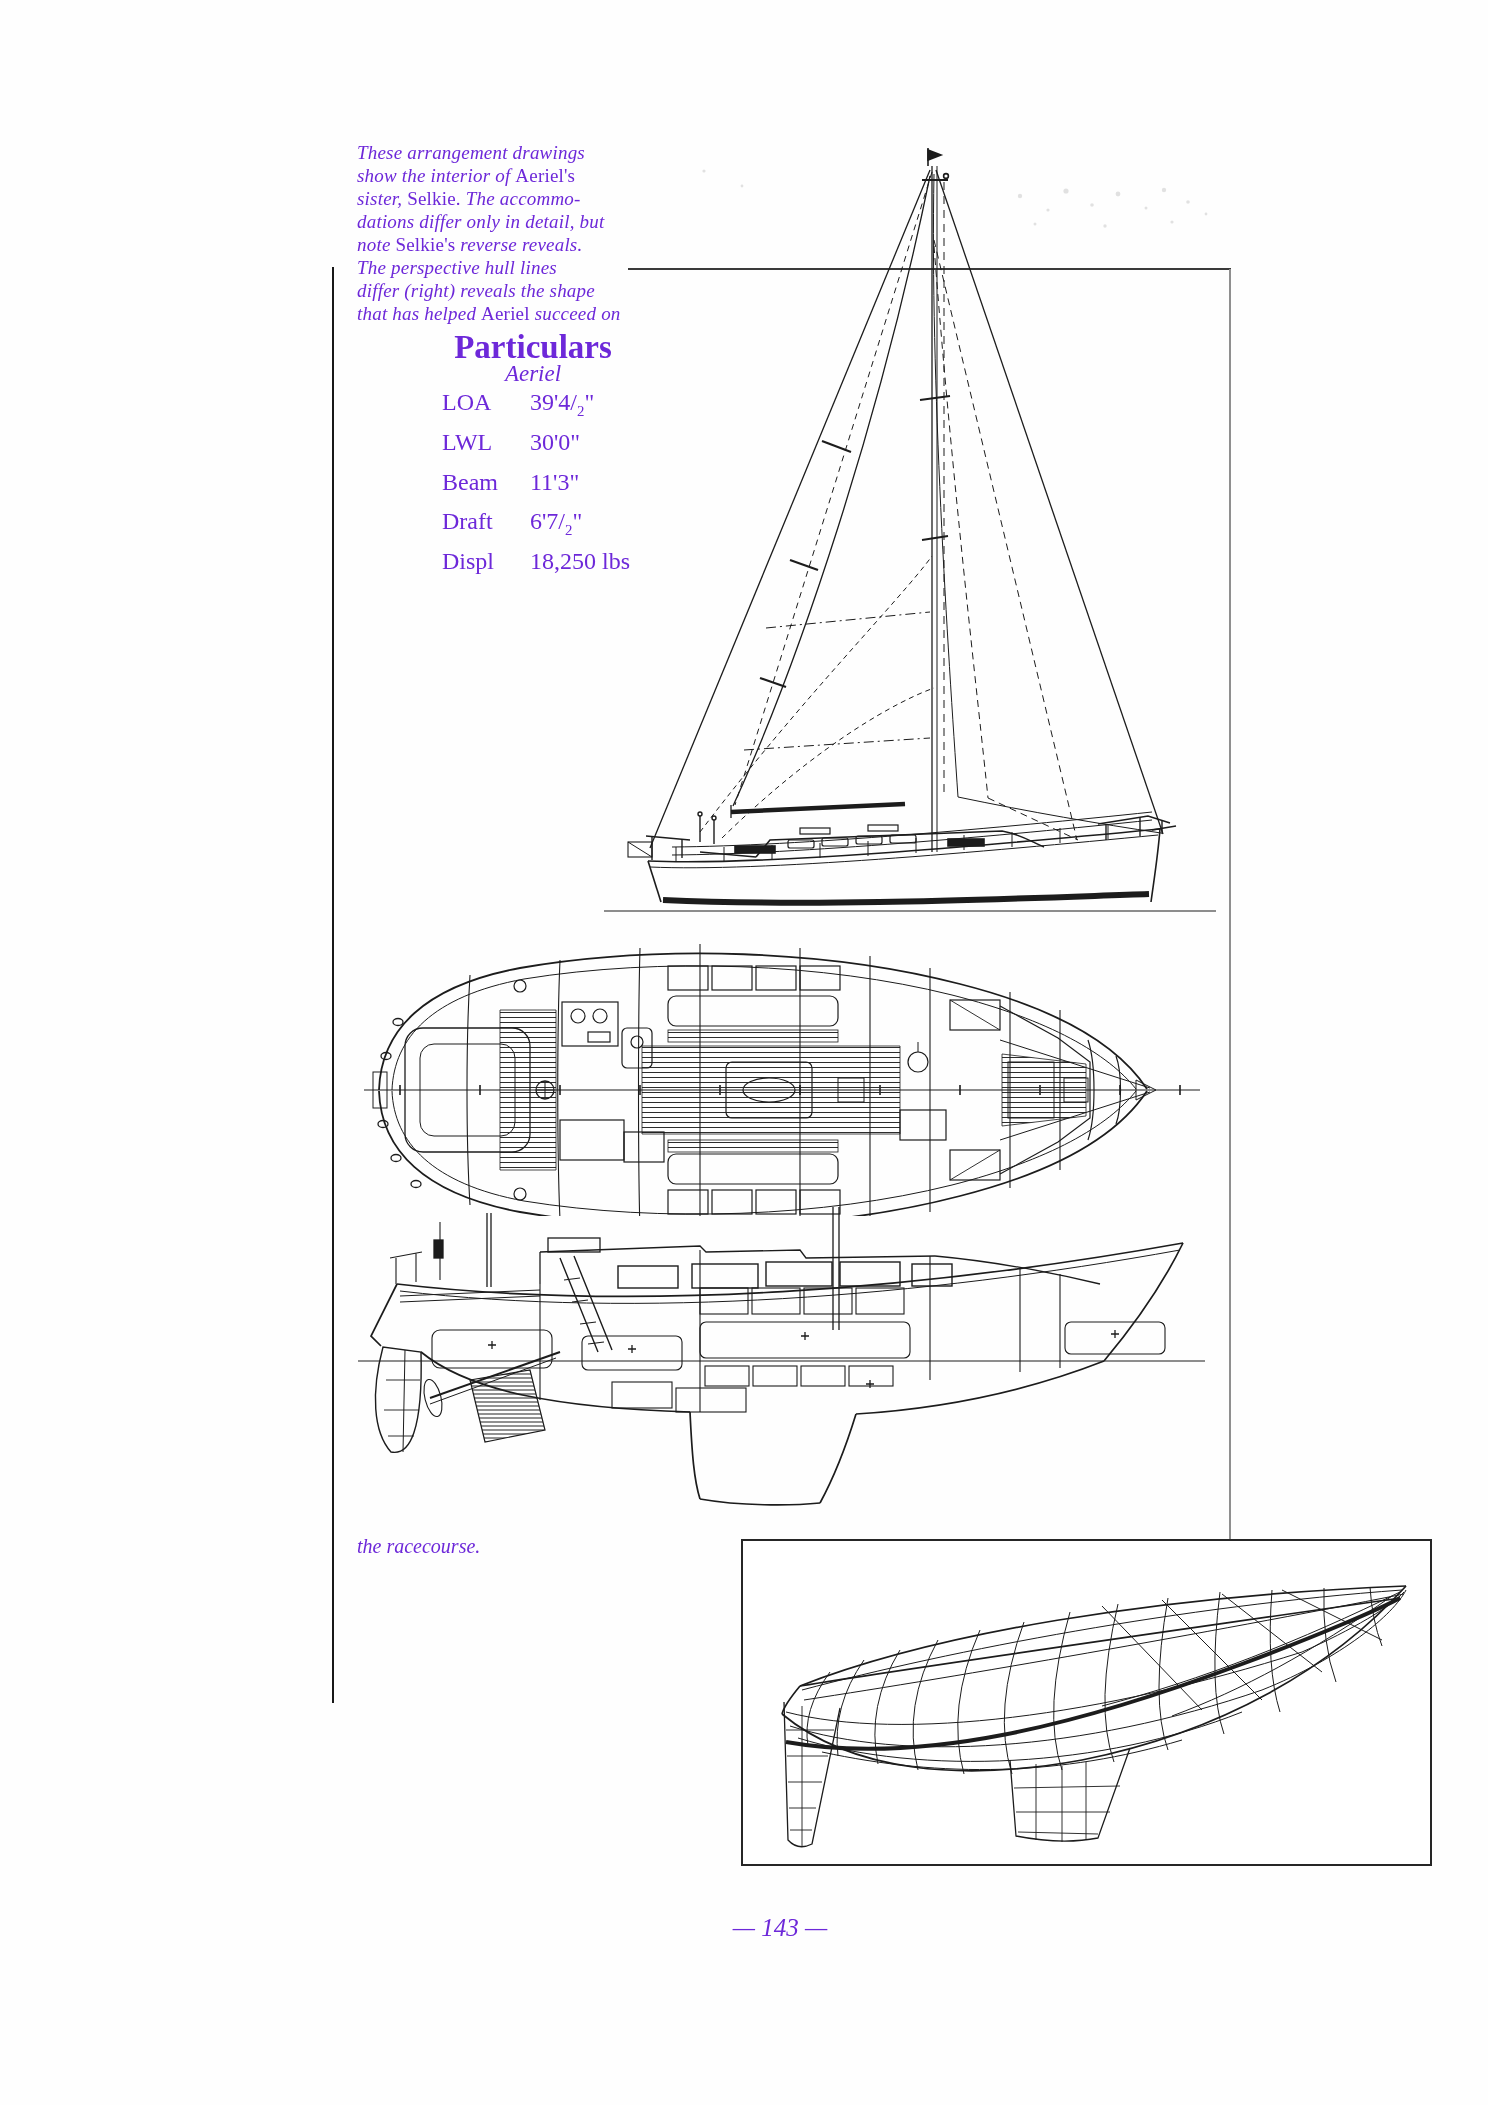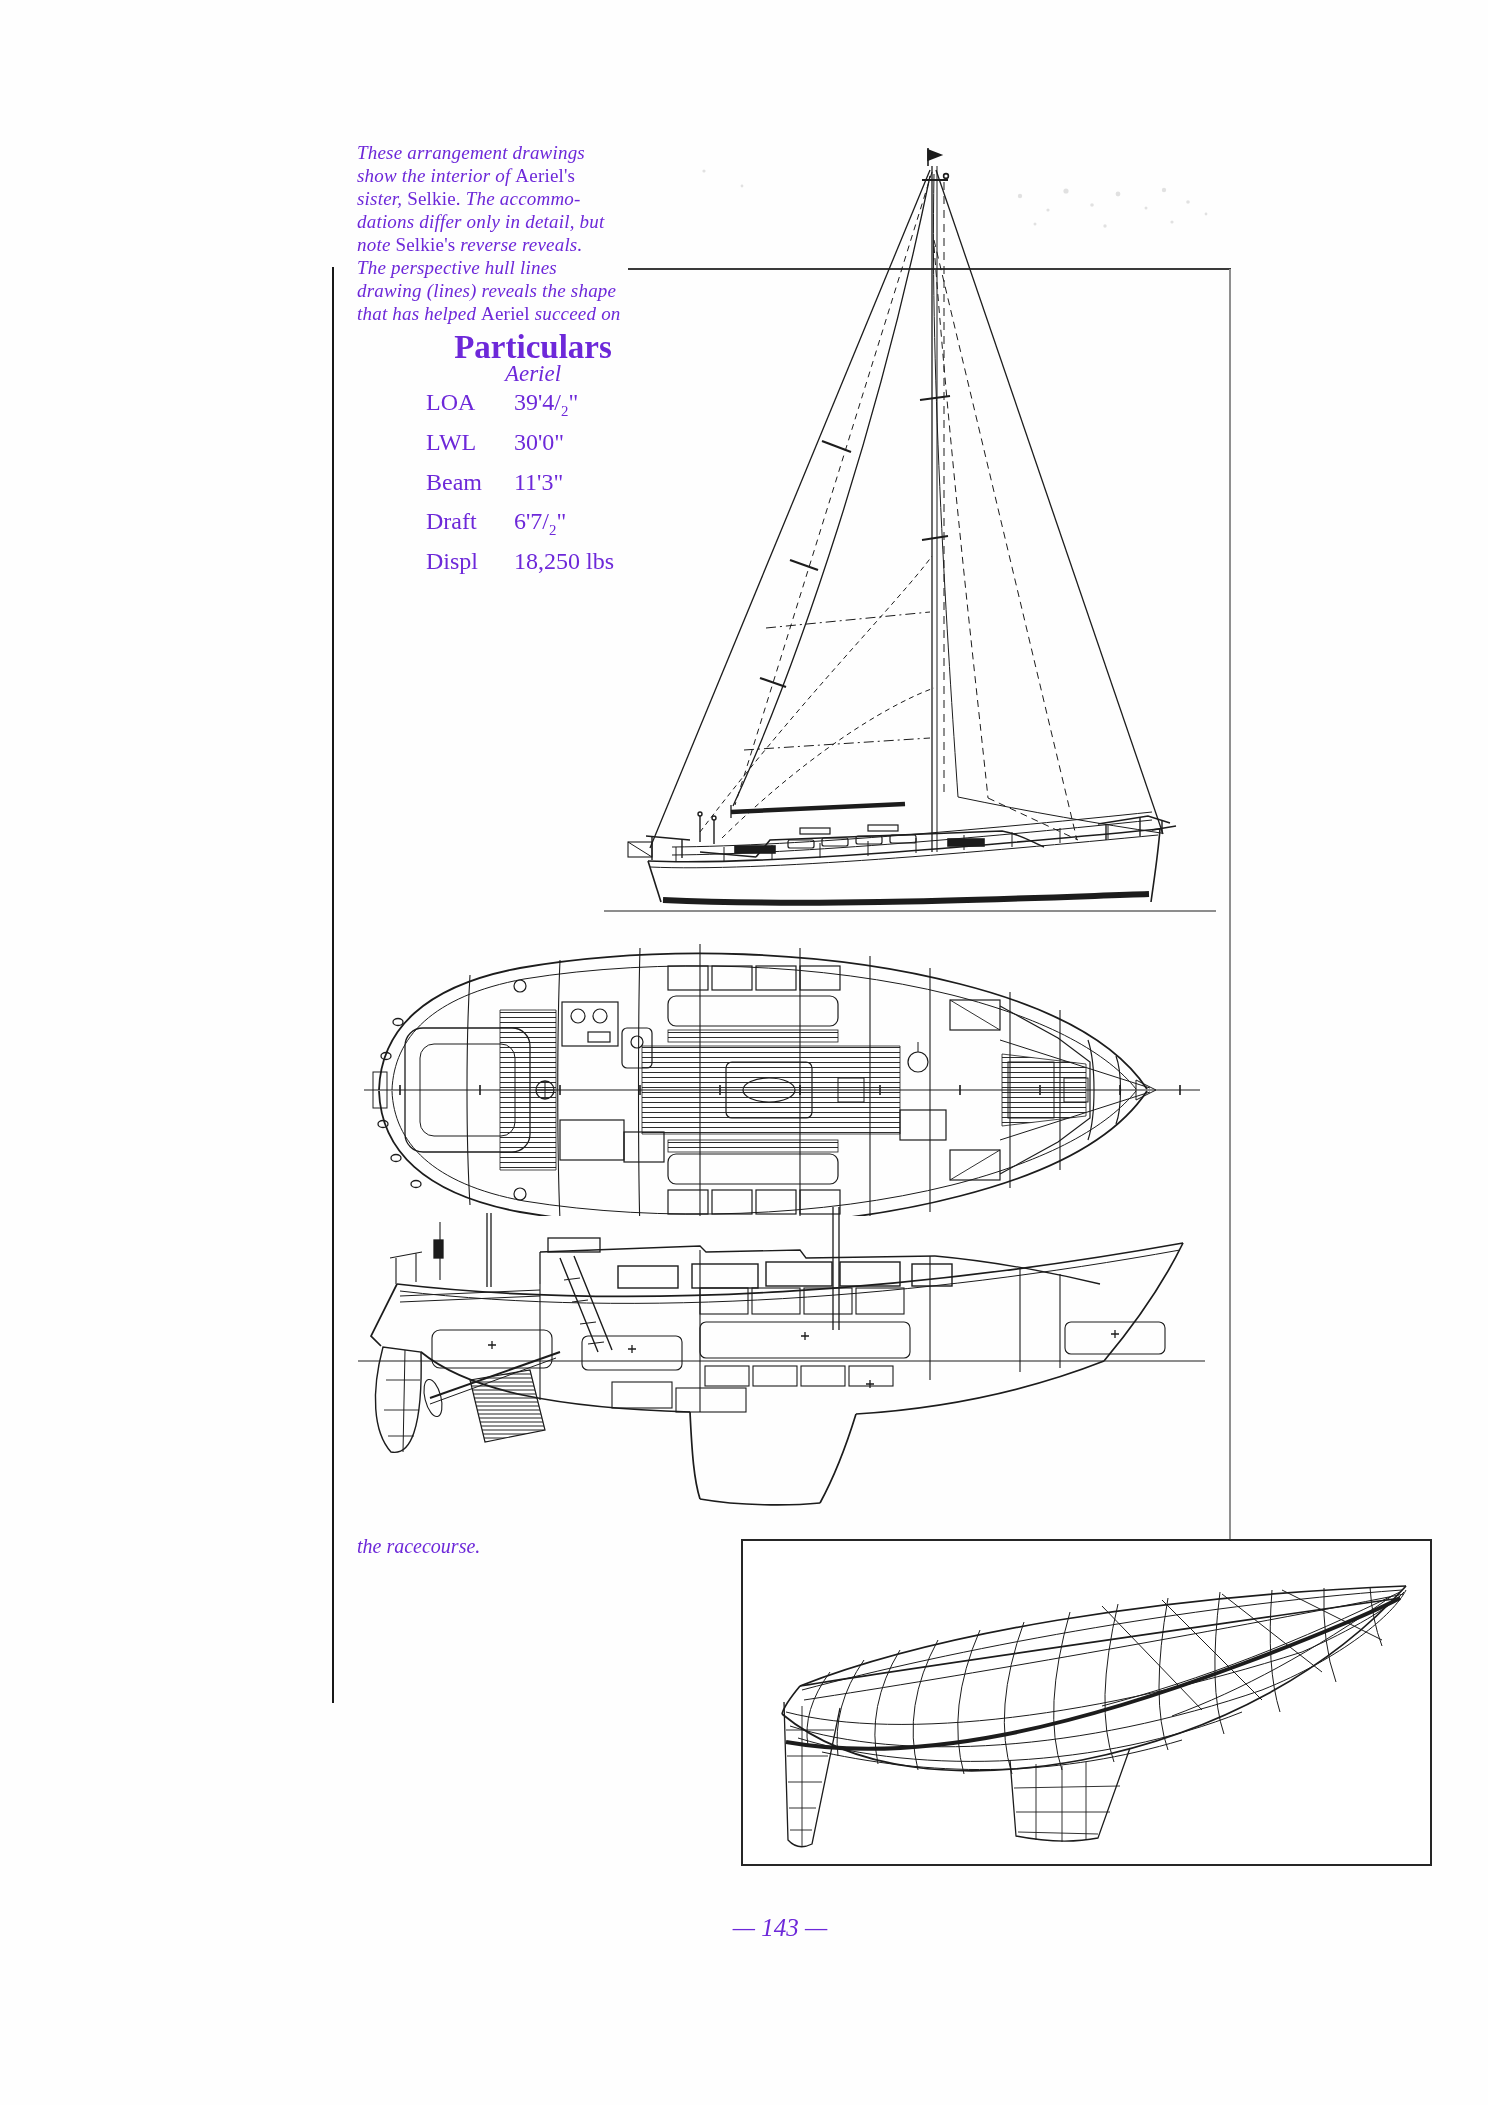--- a/index.html
+++ b/index.html
@@ -9,21 +9,21 @@
   
   .caption{left:357px;top:141px;width:280px;font-size:19px;line-height:23px;
            font-style:italic;letter-spacing:.2px;}
   .caption .line{white-space:nowrap;}
   .rm{font-style:normal;}
   
   .particulars{left:426px;top:333px;width:214px;font-size:24px;}
   .particulars .title{font-weight:bold;text-align:center;font-size:33px;line-height:28px;}
   .particulars .subtitle{font-style:italic;text-align:center;font-size:23px;line-height:26px;}
   .prow{display:flex;line-height:31px;}
-  .prow .lbl{width:88px;}
+  .prow .lbl{width:88px;margin-left:16px;}
   .prow .val sub{font-size:62%;}
   
   .racecourse{left:357px;top:1535px;font-style:italic;font-size:20px;}
   .pageno{left:690px;top:1914px;width:180px;text-align:center;font-style:italic;font-size:25px;}
   
   .vrule-left{left:332px;top:267px;width:2px;height:1436px;background:#181818;}
   .hrule-top{left:628px;top:268px;width:603px;height:2px;background:#3a3a3a;}
   .vrule-right{left:1229px;top:269px;width:2px;height:1271px;background:#8f8f8f;}
   .persp-box{left:741px;top:1539px;width:687px;height:323px;border:2px solid #262626;background:#fff;}
   svg{display:block;}
@@ -34,21 +34,21 @@
 
 <div class="page">
 
   <div class="abs caption">
     <div class="line"><span>These arrangement drawings</span></div>
     <div class="line"><span>show the interior of </span><span class="rm">Aeriel's</span></div>
     <div class="line"><span>sister, </span><span class="rm">Selkie. </span><span>The accommo-</span></div>
     <div class="line"><span>dations differ only in detail, but</span></div>
     <div class="line"><span>note </span><span class="rm">Selkie's </span><span>reverse reveals.</span></div>
     <div class="line"><span>The perspective hull lines</span></div>
-    <div class="line"><span>drawing (lines) reveals the shape</span></div>
+    <div class="line"><span>differ (right) reveals the shape</span></div>
     <div class="line"><span>that has helped </span><span class="rm">Aeriel </span><span>succeed on</span></div>
   </div>
 
   <div class="abs particulars">
     <div class="title">Particulars</div>
     <div class="subtitle">Aeriel</div>
     <div class="prow">
         <span class="lbl">LOA</span>
         <span class="val"><span>39'4/</span><sub>2</sub><span>"</span></span>
       </div>

